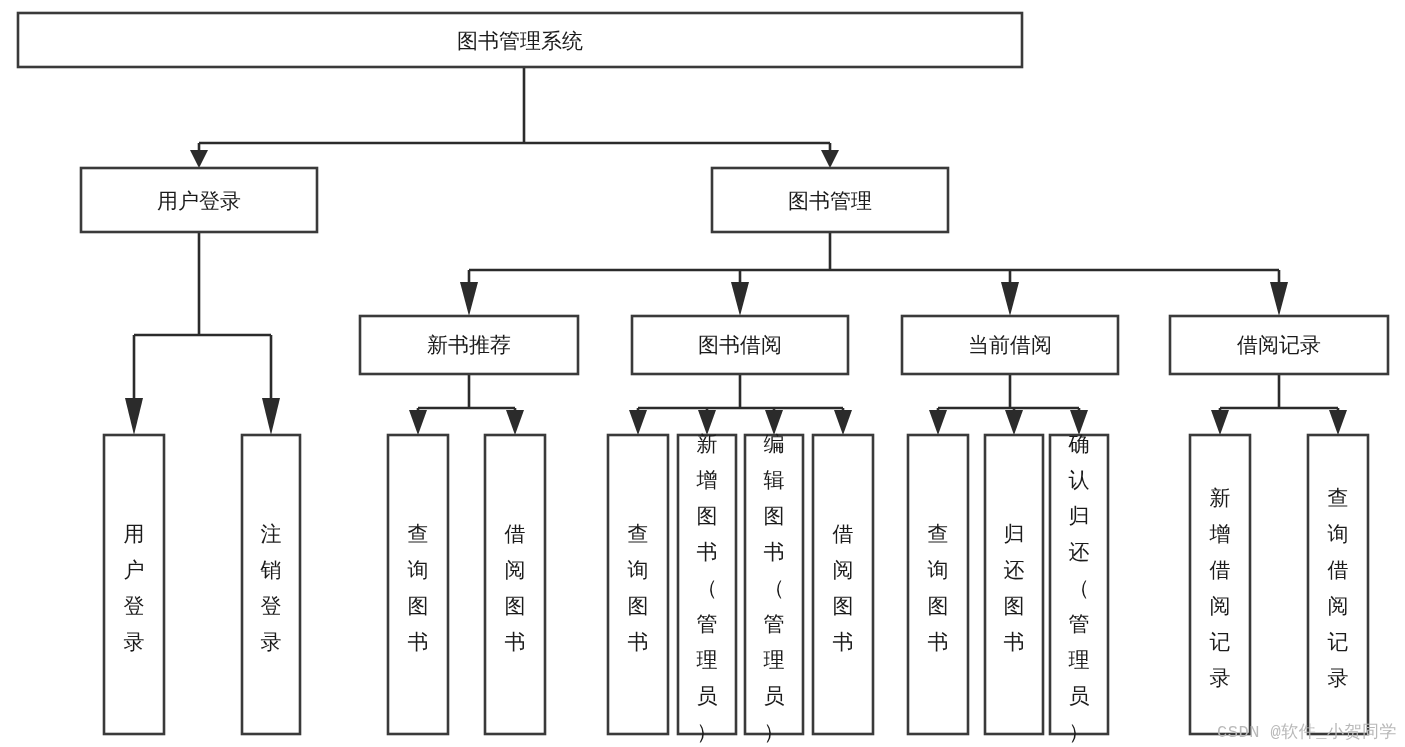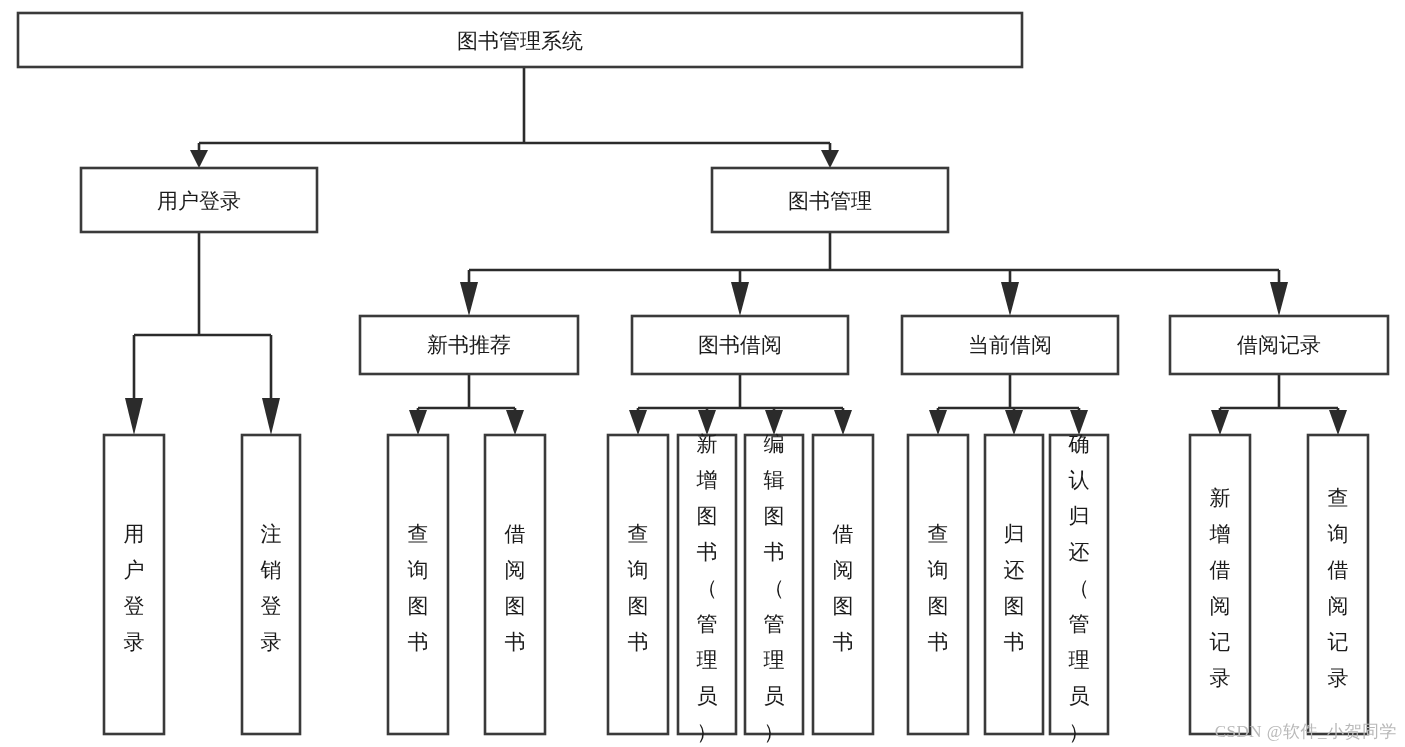--- a/index.html
+++ b/index.html
@@ -43,21 +43,21 @@
     fill: none;
   }
   .arrow-head {
     fill: #2b2b2b;
     stroke: none;
   }
   .watermark {
     position: absolute;
     right: 8px;
     bottom: 4px;
-    font-family: Liberation Serif, serif;
+    font-family: Liberation Mono, monospace;
     font-size: 17px;
     color: #b9b9b9;
     white-space: nowrap;
     letter-spacing: 0.5px;
     pointer-events: none;
   }
 </style>
 </head>
 <body>
 

